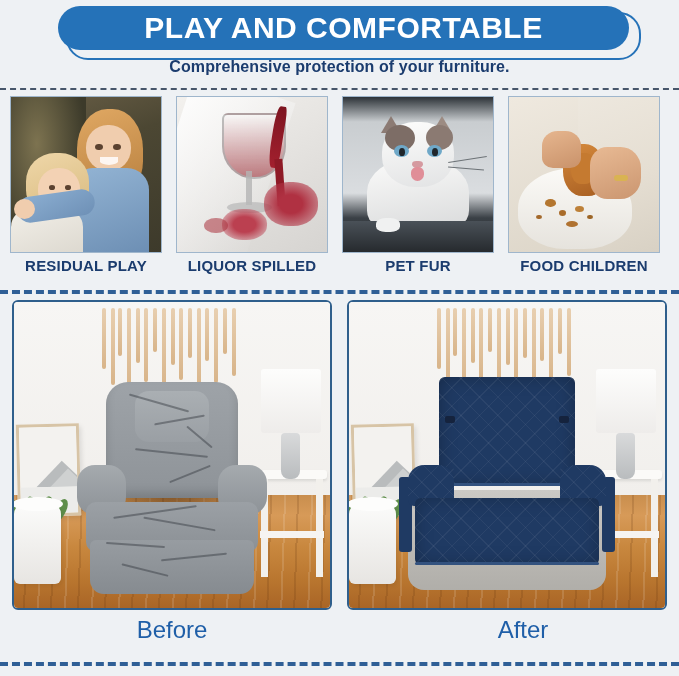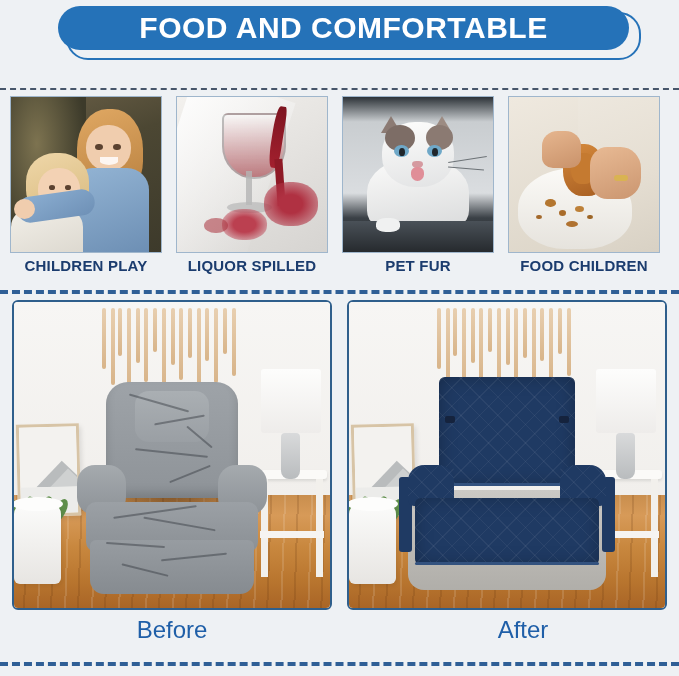--- a/index.html
+++ b/index.html
@@ -170,22 +170,23 @@
   .strap{position:absolute;width:10px;height:7px;background:#15233d;border-radius:2px;}
 </style>
 </head>
 <body>
 
 <div class="page">
 
   <div class="banner-wrap">
     <div class="banner-outline"></div>
     <div class="banner-pill"></div>
-    <div class="banner-title">FOOD AND COMFORTABLE</div>
+    <div class="banner-title">PLAY AND COMFORTABLE</div>
   </div>
+  <div class="subtitle">Comprehensive protection of your furniture.</div>
 
   <div class="divider-thin" style="top:88px"></div>
 
   <div class="thumbs">
 
     <div class="thumb t1">
       <div class="frame">
         <div class="art" style="background:linear-gradient(160deg,#6b6048 0%,#4c4733 38%,#3d3a2b 100%);">
           <div style="position:absolute;left:-5%;top:0;width:55%;height:100%;background:radial-gradient(ellipse at 40% 30%,#7d7350,#3c3a2a 70%);"></div>
 
@@ -200,21 +201,21 @@
           <div style="position:absolute;left:18%;top:46%;width:28%;height:28%;border-radius:48%;background:#f3d2b4;"></div>
           <div style="position:absolute;left:25%;top:57%;width:4%;height:3%;border-radius:50%;background:#5b4230;"></div>
           <div style="position:absolute;left:36%;top:57%;width:4%;height:3%;border-radius:50%;background:#5b4230;"></div>
           <div style="position:absolute;left:27%;top:64%;width:11%;height:5%;border-radius:0 0 50% 50%;background:#c8706d;"></div>
           <div style="position:absolute;left:0%;top:72%;width:48%;height:28%;border-radius:18px 18px 0 0;background:linear-gradient(160deg,#f2efe8,#ddd9d0);"></div>
 
           <div style="position:absolute;left:4%;top:62%;width:52%;height:17%;border-radius:14px;background:linear-gradient(160deg,#8cafd2,#6e90b6);transform:rotate(-8deg);"></div>
           <div style="position:absolute;left:2%;top:66%;width:14%;height:13%;border-radius:50%;background:#f0cdae;"></div>
         </div>
       </div>
-      <div class="cap">CHILDREN PLAY</div>
+      <div class="cap">RESIDUAL PLAY</div>
     </div>
 
     <div class="thumb t3">
       <div class="frame">
         <div class="art" style="background:linear-gradient(180deg,#2d3338 0%,#c9cdd0 16%,#dadde0 62%,#3a4046 78%,#23272b 100%);">
 
           <div style="position:absolute;left:16%;top:40%;width:68%;height:48%;border-radius:44% 44% 30% 30%;background:linear-gradient(170deg,#fbfbfa,#d8d9da);"></div>
 
           <div style="position:absolute;left:26%;top:16%;width:48%;height:42%;border-radius:46%;background:linear-gradient(170deg,#fdfdfc,#e2e3e4);"></div>
 

